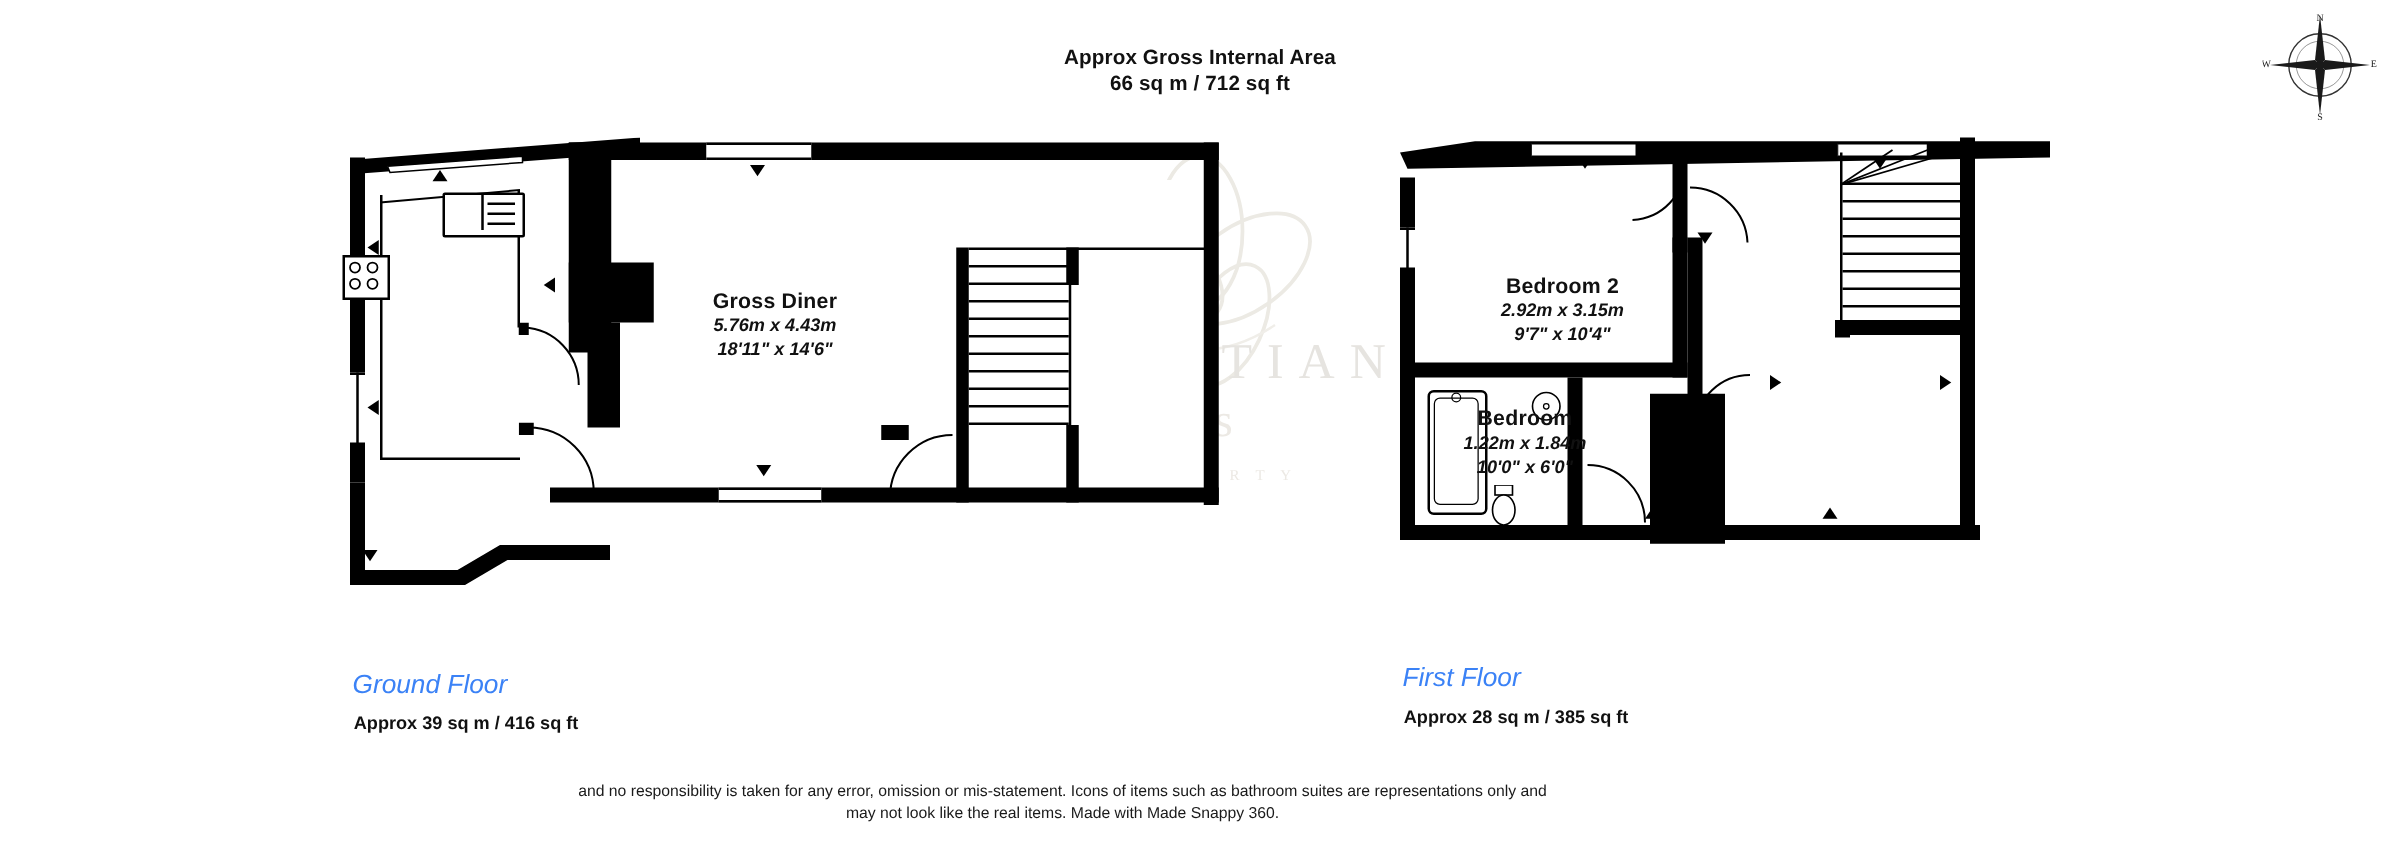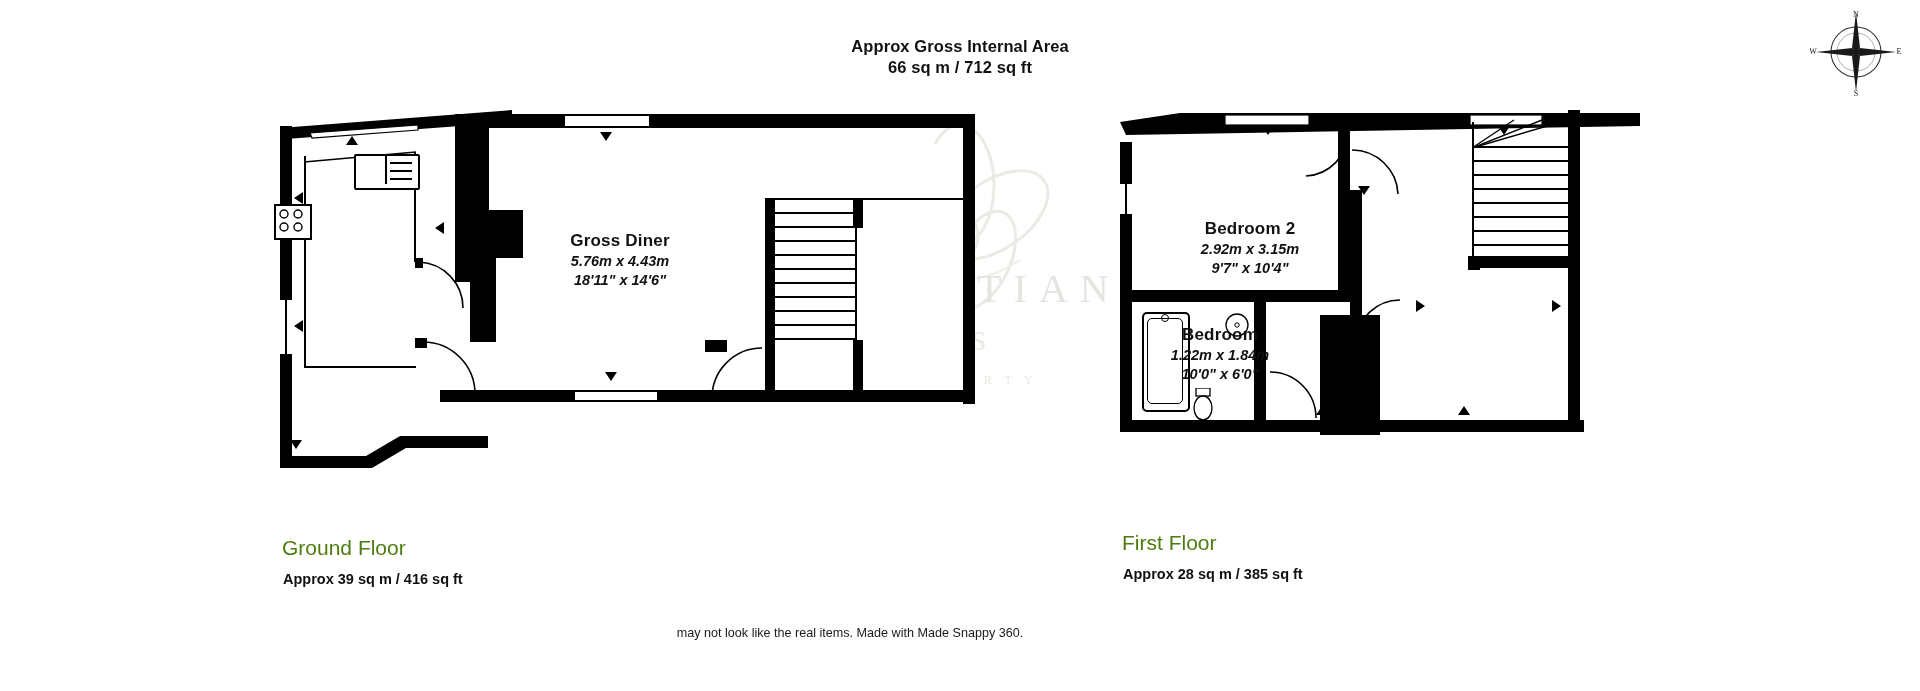--- a/index.html
+++ b/index.html
@@ -117,21 +117,22 @@
   .label .rdim {
     font-size: 14.5px;
     font-weight: bold;
     font-style: italic;
   }
 
   .floor-title {
     position: absolute;
     font-size: 21px;
     font-weight: normal;
-    color: #4d7c0f;
+    color: #3b82f6;
+    font-style: italic;
   }
   .floor-sub {
     position: absolute;
     font-size: 14.5px;
     font-weight: bold;
     color: #111;
   }
 
   .disclaimer {
     position: absolute;
@@ -456,16 +457,17 @@
       <div class="rname">Bedroom</div>
       <div class="rdim">1.22m x 1.84m</div>
       <div class="rdim">10'0" x 6'0"</div>
     </div>
   </div>
 
   <div class="floor-title" style="left:1122px; top:531px;">First Floor</div>
   <div class="floor-sub" style="left:1123px; top:566px;">Approx 28 sq m / 385 sq ft</div>
 
   <div class="disclaimer">
+    <div>and no responsibility is taken for any error, omission or mis-statement. Icons of items such as bathroom suites are representations only and</div>
     <div>may not look like the real items. Made with Made Snappy 360.</div>
   </div>
 
 </div>
 
 </body></html>

